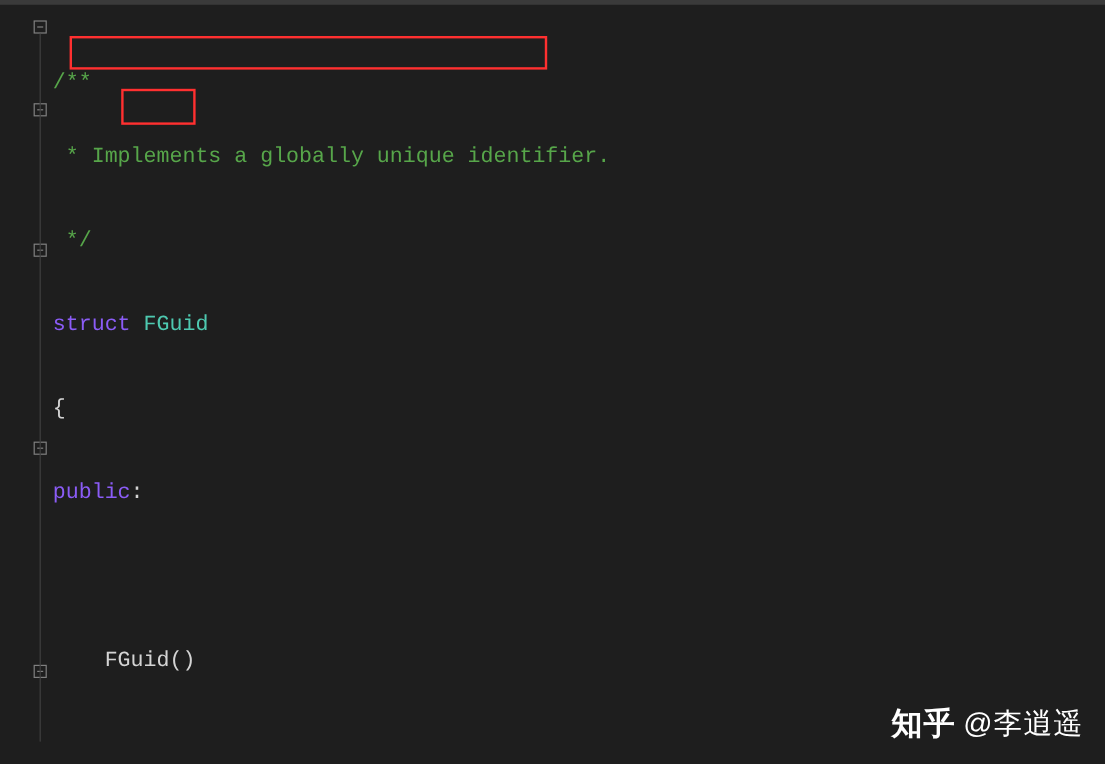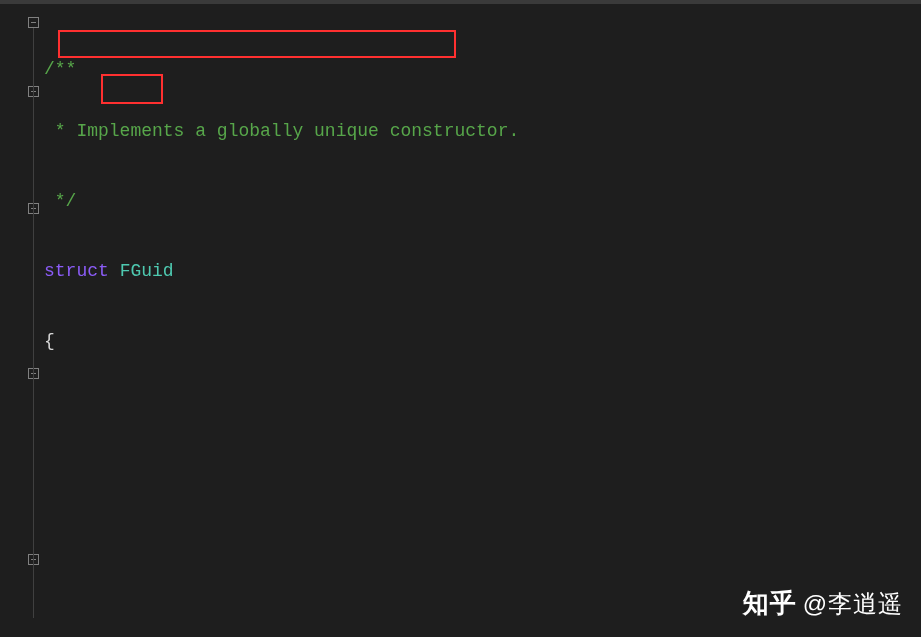--- a/index.html
+++ b/index.html
@@ -91,25 +91,27 @@
     <div class="fold-marker minus" style="top:17px;"></div>
     <div class="fold-marker minus" style="top:86px;"></div>
     <div class="fold-marker minus" style="top:203px;"></div>
     <div class="fold-marker minus" style="top:368px;"></div>
     <div class="fold-marker minus" style="top:554px;"></div>
     <div class="fold-line" style="top:28px;height:590px;left:33px;"></div>
   </div>
 
   <div class="code">
     <div class="line" style="padding-top:11px;height:27px;"><span class="c-comment">/**</span></div>
-    <div class="line"><span class="c-comment"> * </span><span class="c-comment">Implements a globally unique constructor.</span></div>
+    <div class="line"><span class="c-comment"> * </span><span class="c-comment">Implements a globally unique identifier.</span></div>
     <div class="line"><span class="c-comment"> */</span></div>
     <div class="line"><span class="c-keyword">struct</span><span> </span><span class="c-type">FGuid</span></div>
     <div class="line"><span class="c-punct">{</span></div>
+    <div class="line"><span class="c-keyword">public</span><span class="c-punct">:</span></div>
     <div class="line"></div>
+    <div class="line"><span class="c-ident">    FGuid</span><span class="c-punct">()</span></div>
     
     
     
     
     
     
     
     
     
     

